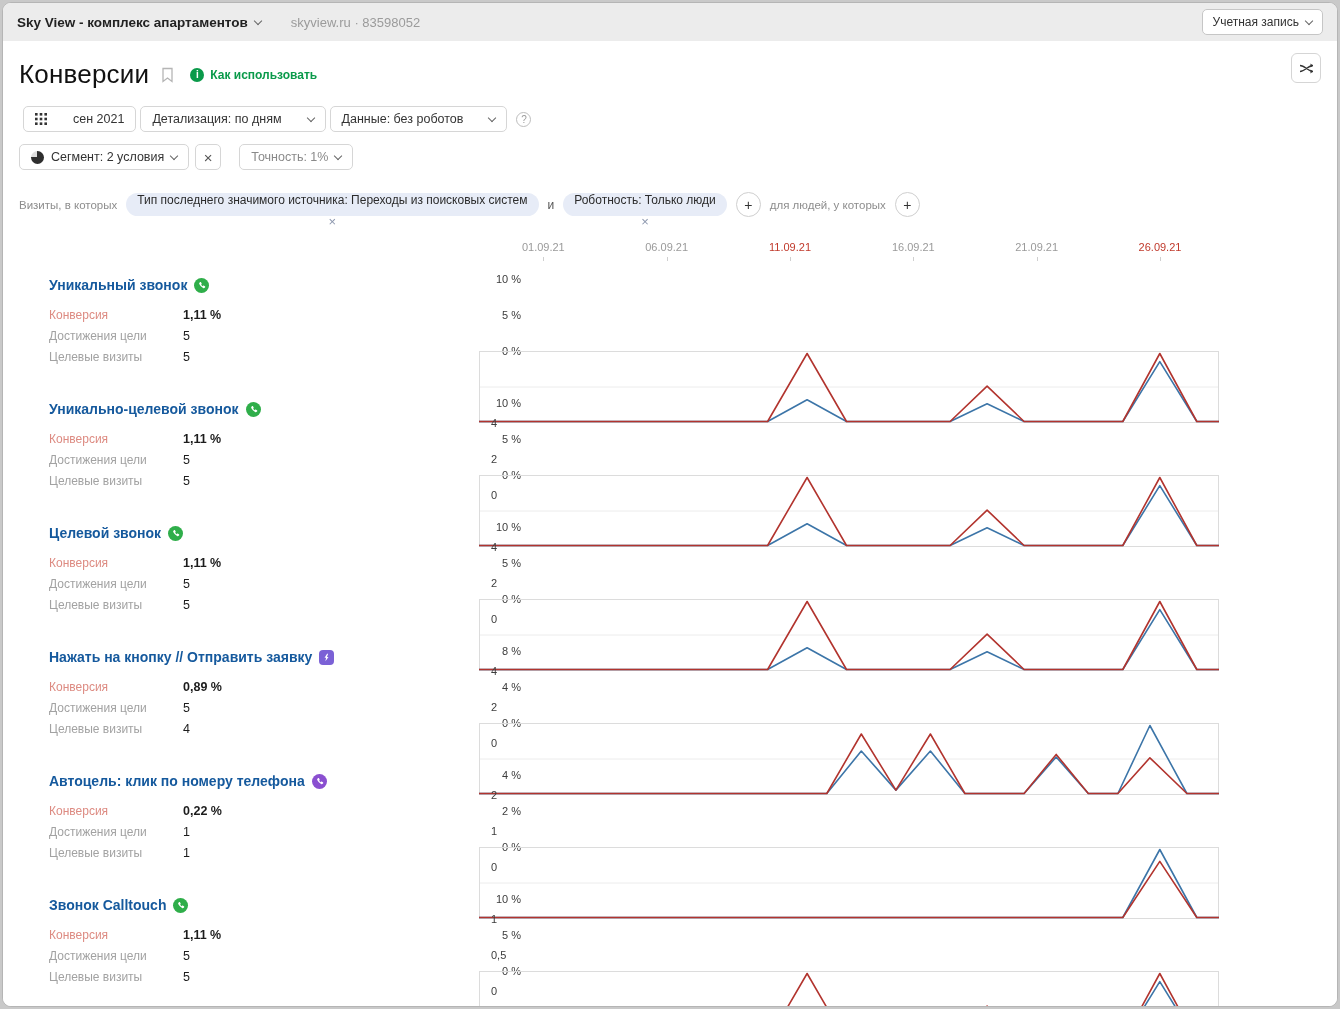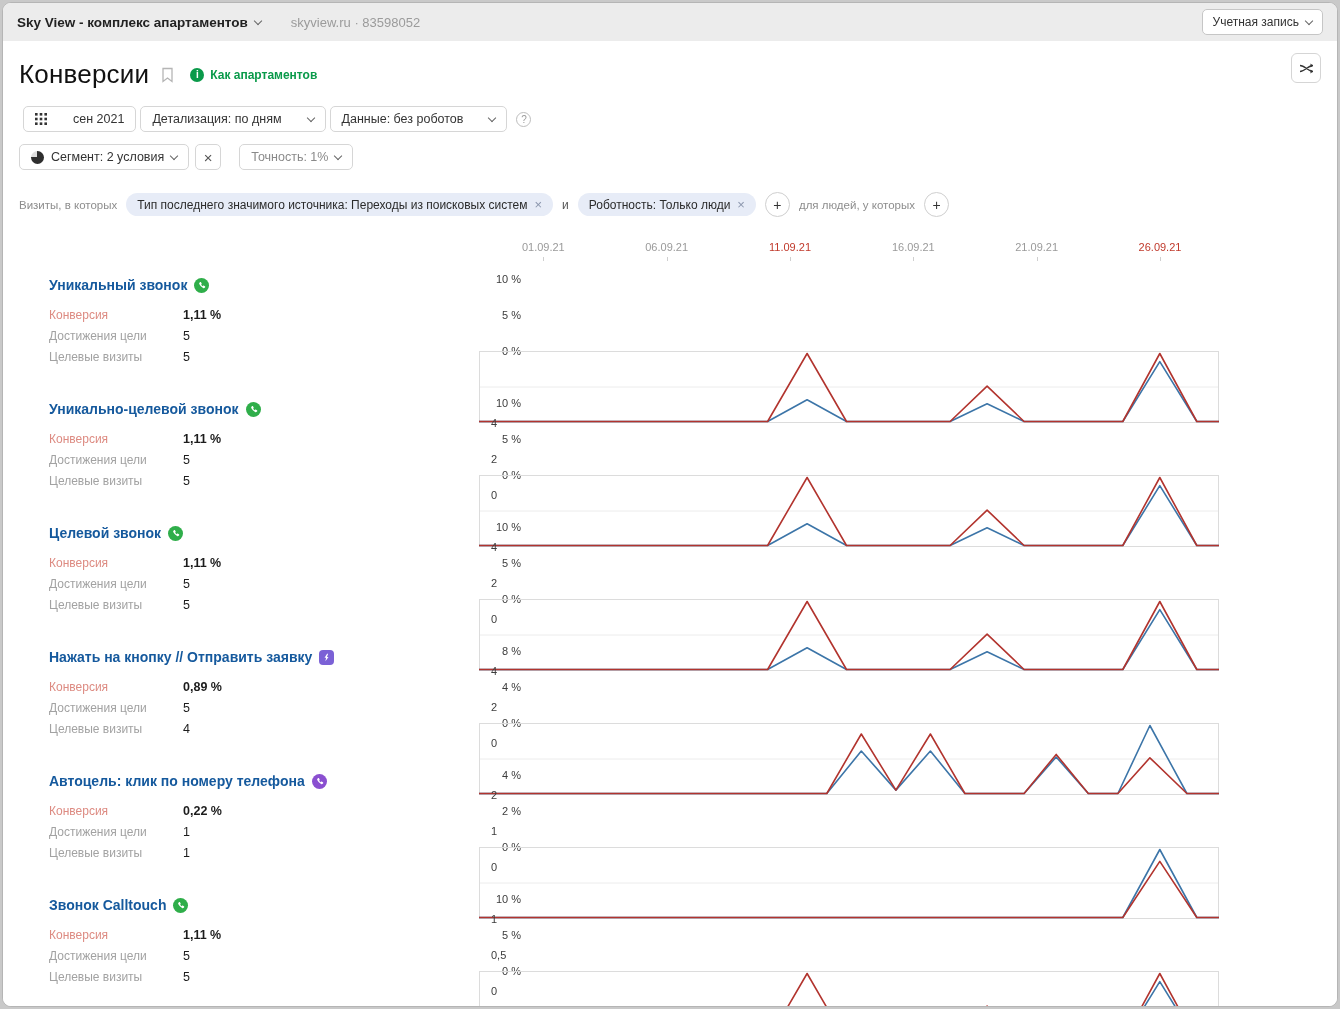--- a/index.html
+++ b/index.html
@@ -24,21 +24,21 @@
   .btn{height:26px;background:#fff;border:1px solid #d6d6d6;border-radius:5px;padding:0 11px;font-size:12.5px;color:#333;display:inline-flex;align-items:center;gap:7px;cursor:pointer;white-space:nowrap;}
   .periods{display:flex;gap:4px;}
   .ml{margin-left:4px;gap:26px;}
   .help-ic{width:15px;height:15px;border-radius:50%;border:1px solid #bdbdbd;color:#9a9a9a;font-size:10px;display:flex;align-items:center;justify-content:center;margin-left:9px;cursor:pointer;}
   .pie{width:13px;height:13px;border-radius:50%;background:conic-gradient(#2e2e2e 0 272deg,#ddd 272deg 360deg);}
   .btn.square{width:26px;padding:0;justify-content:center;font-size:15px;color:#555;margin-left:6px;}
   .btn.muted{color:#8a8a8a;margin-left:18px;}
   
   .filters-row{display:flex;align-items:center;gap:9px;margin:22px 0 0 0;}
   .flabel{color:#8d8d8d;font-size:11.5px;}
-  .chip{background:#e7ecf7;border-radius:12px;height:23px;padding:0 11px;font-size:12px;color:#2b2b2b;display:flex;align-items:center;gap:7px;cursor:pointer;}
+  .chip{background:#e7ecf7;border-radius:12px;height:23px;padding:0 11px;font-size:12px;color:#2b2b2b;display:flex;align-items:center;gap:7px;cursor:pointer;flex-direction:column;}
   .chip-x{color:#8b96ad;font-size:13px;cursor:pointer;}
   .conj{color:#555;font-size:12px;}
   .plus-btn{width:25px;height:25px;border-radius:50%;border:1px solid #cfcfcf;background:#fff;color:#333;font-size:14px;display:flex;align-items:center;justify-content:center;cursor:pointer;}
   
   .timeline{margin:24px 0 4px 512px;width:740px;height:22px;position:relative;}
   .date-label{position:absolute;top:0;transform:translateX(-50%);font-size:11px;color:#9a9a9a;white-space:nowrap;}
   .tick{position:absolute;top:16px;width:1px;height:4px;background:#cfcfcf;}
   
   .goal-row{display:flex;align-items:flex-start;height:124px;}
   .goal-info{width:460px;padding:10px 0 0 30px;}
@@ -83,21 +83,21 @@
 
     <div class="title-row">
       <h1>Конверсии</h1>
       <span class="bookmark">
         <svg width="13" height="16" viewBox="0 0 13 16">
             <path d="M2 1.5h9v13L6.5 11 2 14.5z" fill="none" stroke="#b5b5b5" stroke-width="1.3"></path>
           </svg>
       </span>
       <a class="howto">
         <i class="info-ic">i</i>
-        <span>Как апартаментов</span>
+        <span>Как использовать</span>
       </a>
       <button class="corner-btn">
         <svg width="15" height="13" viewBox="0 0 15 13">
           <path d="M1 3.5c5 0 8 6 13 6M1 9.5c5 0 8-6 13-6" fill="none" stroke="#333" stroke-width="1.3"></path>
           <path d="M11.5 1.5l2.5 2-2.5 2z" fill="#333"></path>
             <path d="M11.5 7.5l2.5 2-2.5 2z" fill="#333"></path>
         </svg>
       </button>
     </div>
 

